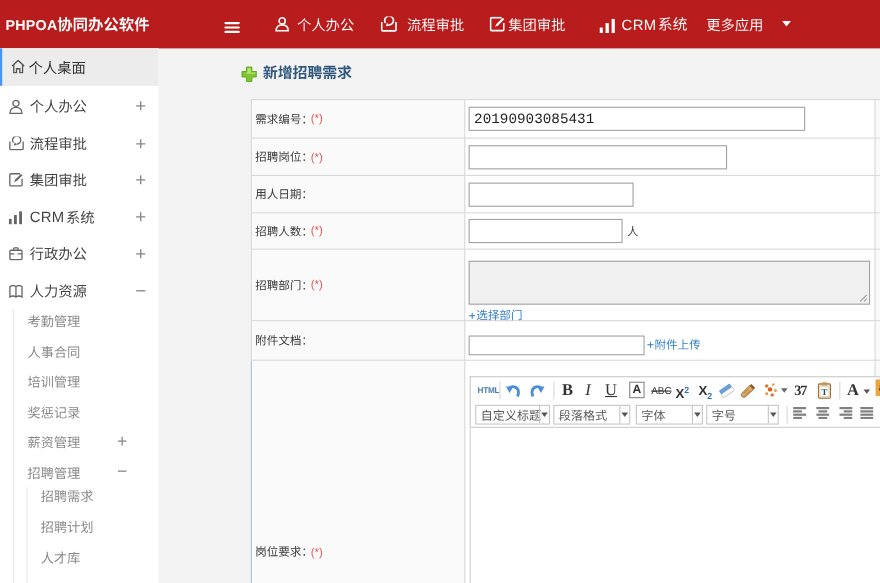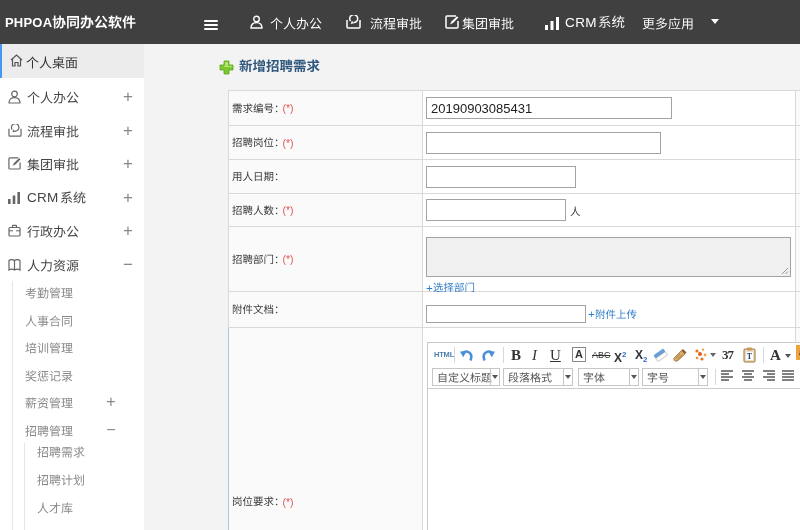--- a/index.html
+++ b/index.html
@@ -1,20 +1,20 @@
 <!DOCTYPE html>
 <html><head>
 <meta charset="utf-8">
 <style>
 *{margin:0;padding:0;box-sizing:border-box}
 html,body{width:800px;height:530px}
 #page{position:relative;width:800px;height:530px;overflow:hidden;background:#f3f3f4;font-family:"Liberation Sans",sans-serif}
 .abs{position:absolute}
 svg.zz{display:inline-block}
-#topbar{position:absolute;left:0;top:0;width:800px;height:44px;background:#404040}
+#topbar{position:absolute;left:0;top:0;width:800px;height:44px;background:#b91c1c}
 .bar{position:absolute;left:204px;width:14px;height:2.4px;background:#fff;border-radius:1px}
 #sidebar{position:absolute;left:0;top:44px;width:144px;height:486px;background:#fff}
 #active{position:absolute;left:0;top:0;width:144px;height:34px;background:#ececec;border-left:2px solid #4697f3}
 .m1{position:absolute;left:0;width:144px;height:33px}
 .pm{position:absolute;left:121px;top:0;width:14px;text-align:center;font-size:17px;color:#888;line-height:33px;font-weight:400}
 .pm2{position:absolute;left:105px;width:12px;text-align:center;font-size:16px;color:#888}
 #gl1{position:absolute;left:12px;top:237px;width:1px;height:249px;background:#e6e6e6}
 #gl2{position:absolute;left:24px;top:399px;width:1px;height:87px;background:#e6e6e6}
 table{border-collapse:collapse;position:absolute;left:228px;top:90px;table-layout:fixed;width:589px}
 td{border:1px solid #d9d9d9;vertical-align:middle}
@@ -378,21 +378,21 @@
               <svg class="zz" style="fill:#3a3a3a;" width="52.5" height="10.5" viewBox="0 0 5000 1000">
                 <use href="#g9700" x="0" y="880"></use>
                 <use href="#g6c42" x="1000" y="880"></use>
                 <use href="#g7f16" x="2000" y="880"></use>
                 <use href="#g53f7" x="3000" y="880"></use>
                 <use href="#gff1a" x="4000" y="880"></use>
               </svg>
               <span class="req" style="margin-left:-2px">(*)</span>
             </div>
           </td>
-          <td class="ip"><input class="t" style="width: 246px;" value="20190903085431"></td>
+          <td class="ip"><input class="t" style="width: 306px; font-family: Liberation Mono, monospace;" value="20190903085431"></td>
           <td class="x3"></td>
         </tr>
 <tr style="height:34px">
           <td class="lb">
             <div style="display:flex;align-items:center;height:100%">
               <svg class="zz" style="fill:#3a3a3a;" width="52.5" height="10.5" viewBox="0 0 5000 1000">
                 <use href="#g62db" x="0" y="880"></use>
                 <use href="#g8058" x="1000" y="880"></use>
                 <use href="#g5c97" x="2000" y="880"></use>
                 <use href="#g4f4d" x="3000" y="880"></use>

